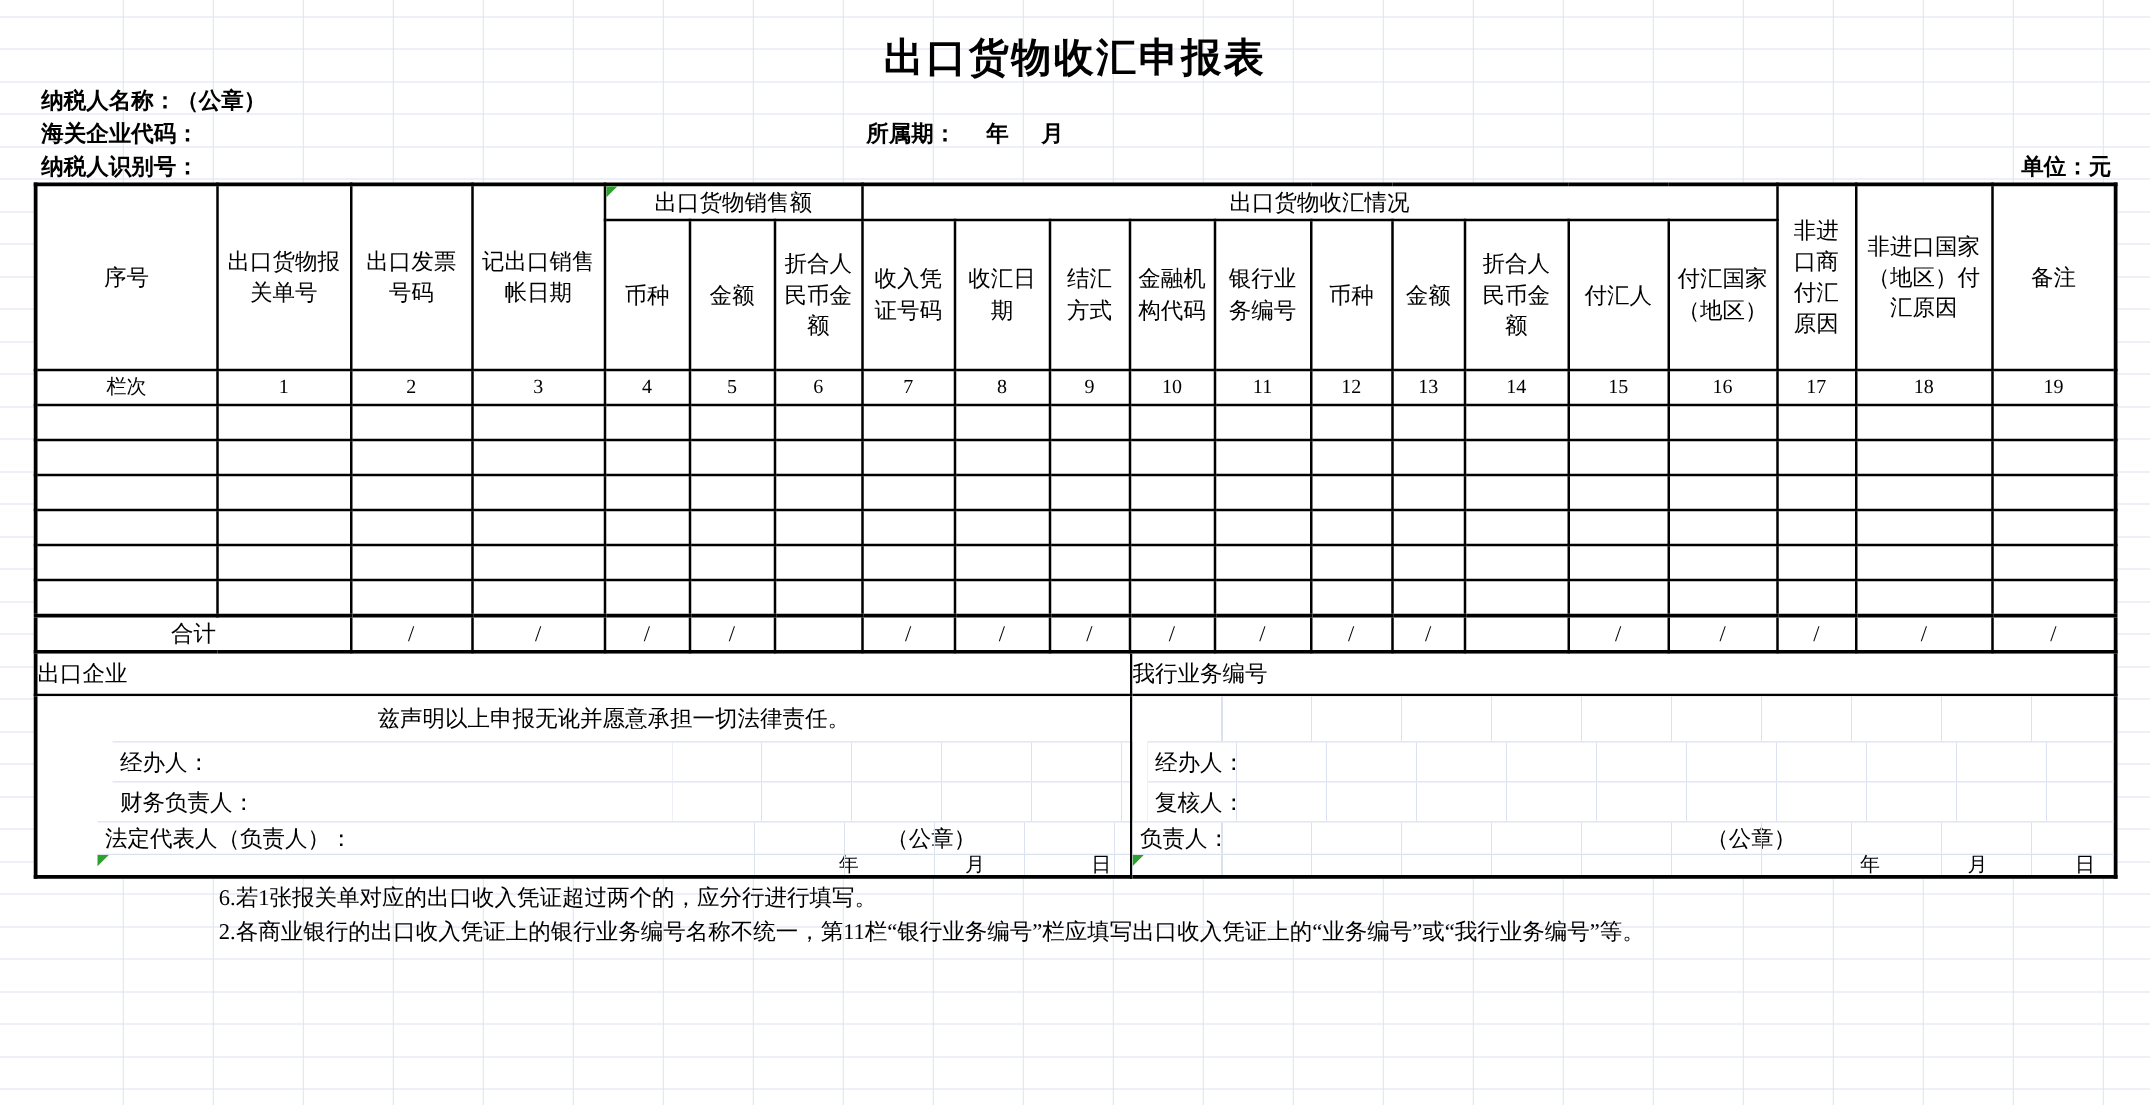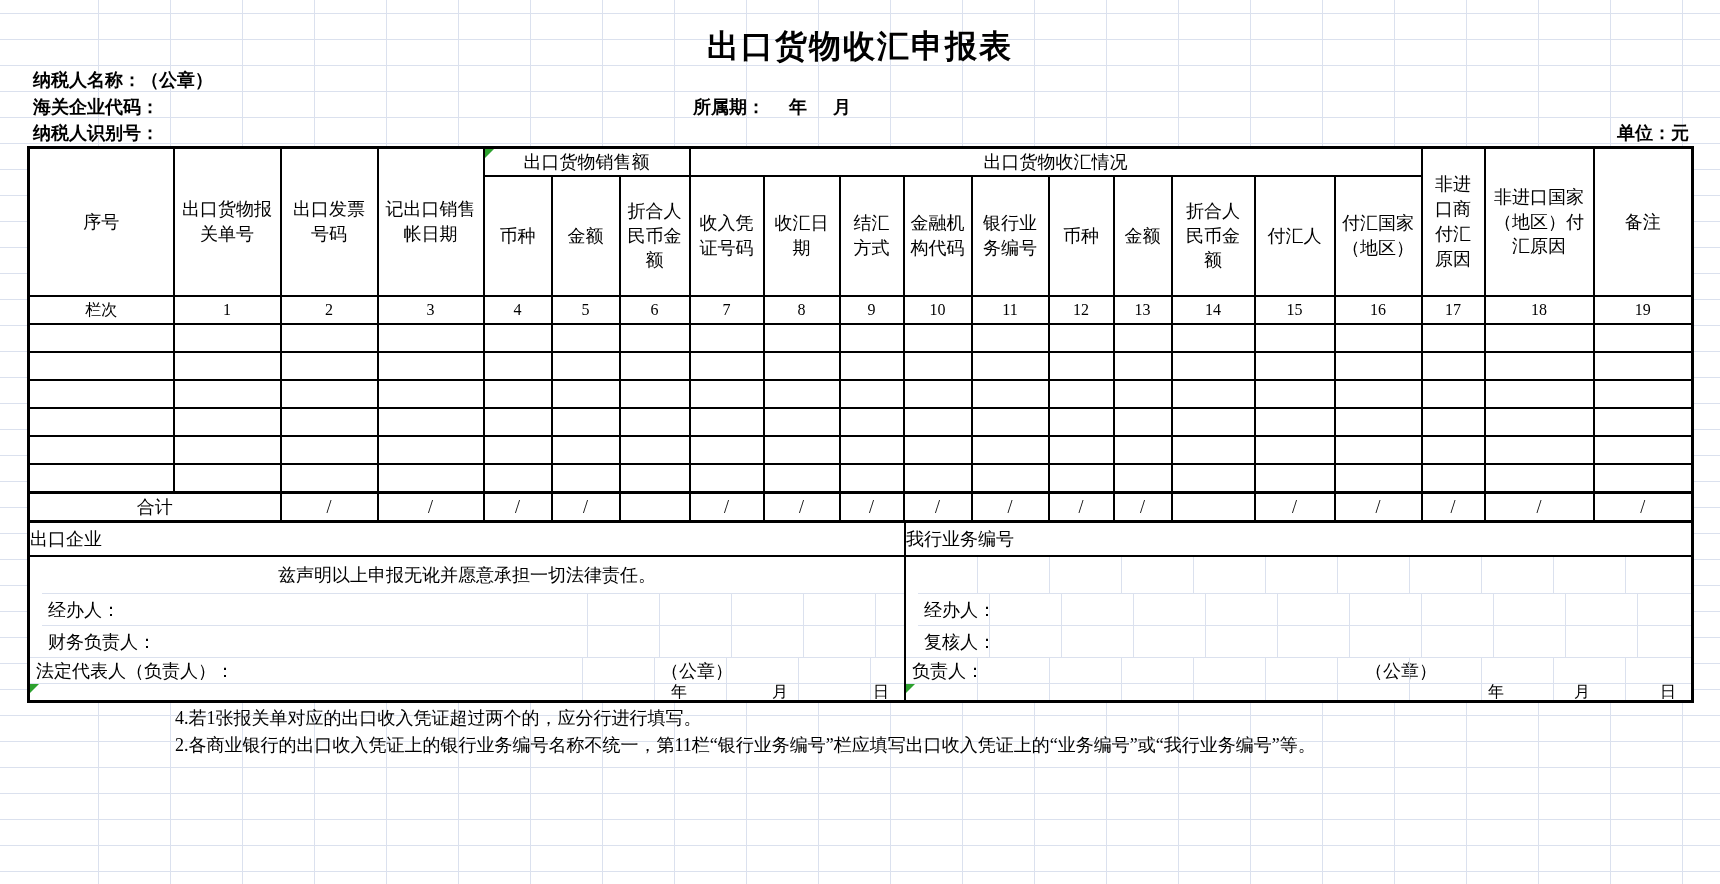--- a/index.html
+++ b/index.html
@@ -44,21 +44,21 @@
               border-top:9px solid var(--marker);border-right:9px solid transparent;}
 
   .section-head{display:flex;width:1667px;box-sizing:border-box;font-size:18px;}
   .section-head>div{height:34px;line-height:32px;text-align:left;background:#fff;
                     box-sizing:border-box;border:2px solid #000;border-top:0;}
   .sh-left{width:879px;border-left-width:3px !important;}
   .sh-right{flex:1;border-left:0 !important;border-right-width:3px !important;}
 
   .bottom{display:flex;width:1667px;box-sizing:border-box;}
   .box{background:#fff;box-sizing:border-box;position:relative;font-size:18px;}
-  .box-left{width:879px;border:2px solid #000;border-top:0;border-left-width:3px;border-bottom-width:3px;}
+  .box-left{width:879px;border:2px solid #000;border-top:0;border-left-width:3px;border-bottom-width:3px;padding-left:48px;}
   .box-right{flex:1;border:2px solid #000;border-top:0;border-left:0;border-right-width:3px;border-bottom-width:3px;}
   .brow{position:relative;box-sizing:border-box;display:flex;align-items:center;
         border-top:1px solid var(--grid);padding-left:6px;}
   .brow:first-child{border-top:0;}
   .brow.declare{height:36px;justify-content:center;padding-left:0;}
   .brow.sig{height:32px;margin-left:12px;}
   .brow.seal{height:26px;}
   .brow.date{height:17px;justify-content:flex-end;padding-right:15px;font-size:16px;align-items:center;}
   .box-left .brow.date{gap:85px;}
   .box-right .brow.date{gap:70px;}
@@ -371,19 +371,19 @@
           <span class="corner-tri"></span>
           <span>年</span>
           <span>月</span>
           <span>日</span>
         </div>
       </div>
     </div>
 
     <div class="notes">
       <div class="notes-items">
-        <div>4.若1张报关单对应的出口收入凭证超过两个的，应分行进行填写。</div>
+        <div>6.若1张报关单对应的出口收入凭证超过两个的，应分行进行填写。</div>
         <div>2.各商业银行的出口收入凭证上的银行业务编号名称不统一，第11栏“银行业务编号”栏应填写出口收入凭证上的“业务编号”或“我行业务编号”等。</div>
       </div>
     </div>
 
   </div>
 </div>
 
 </body></html>

